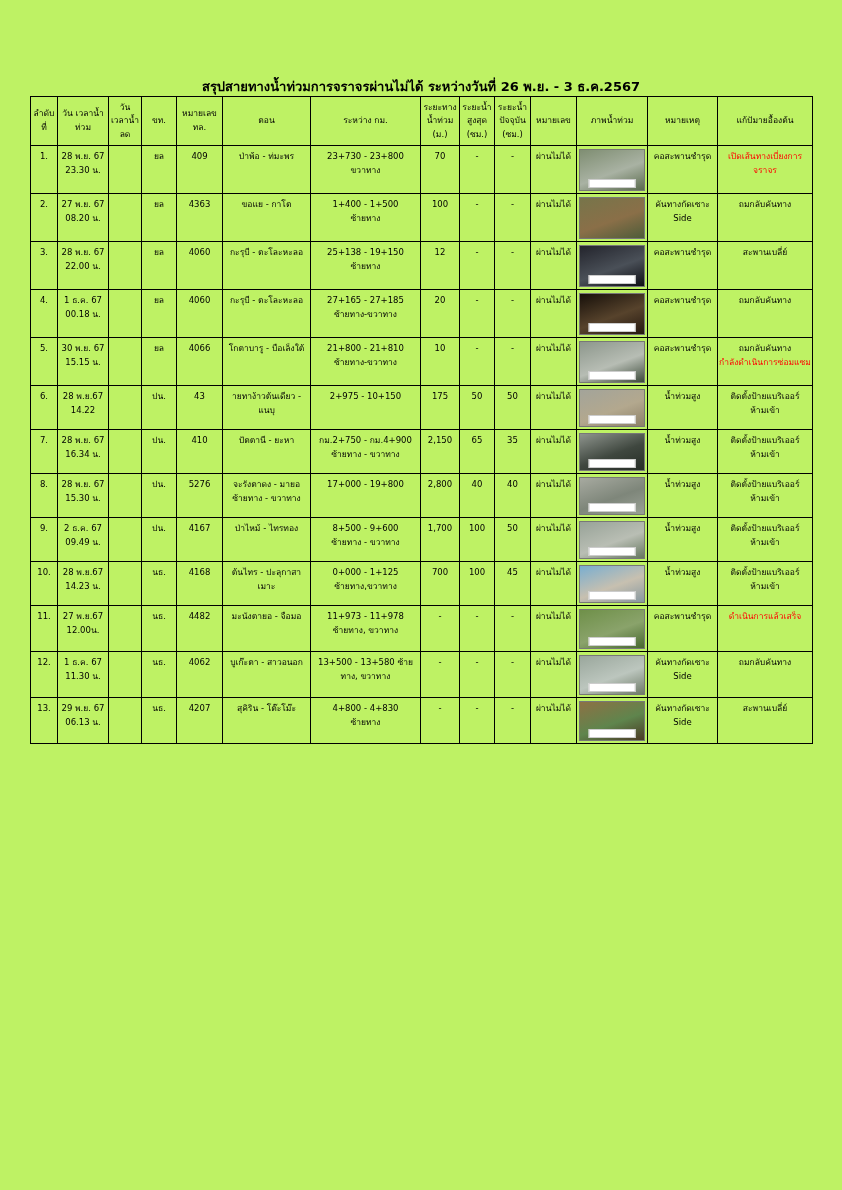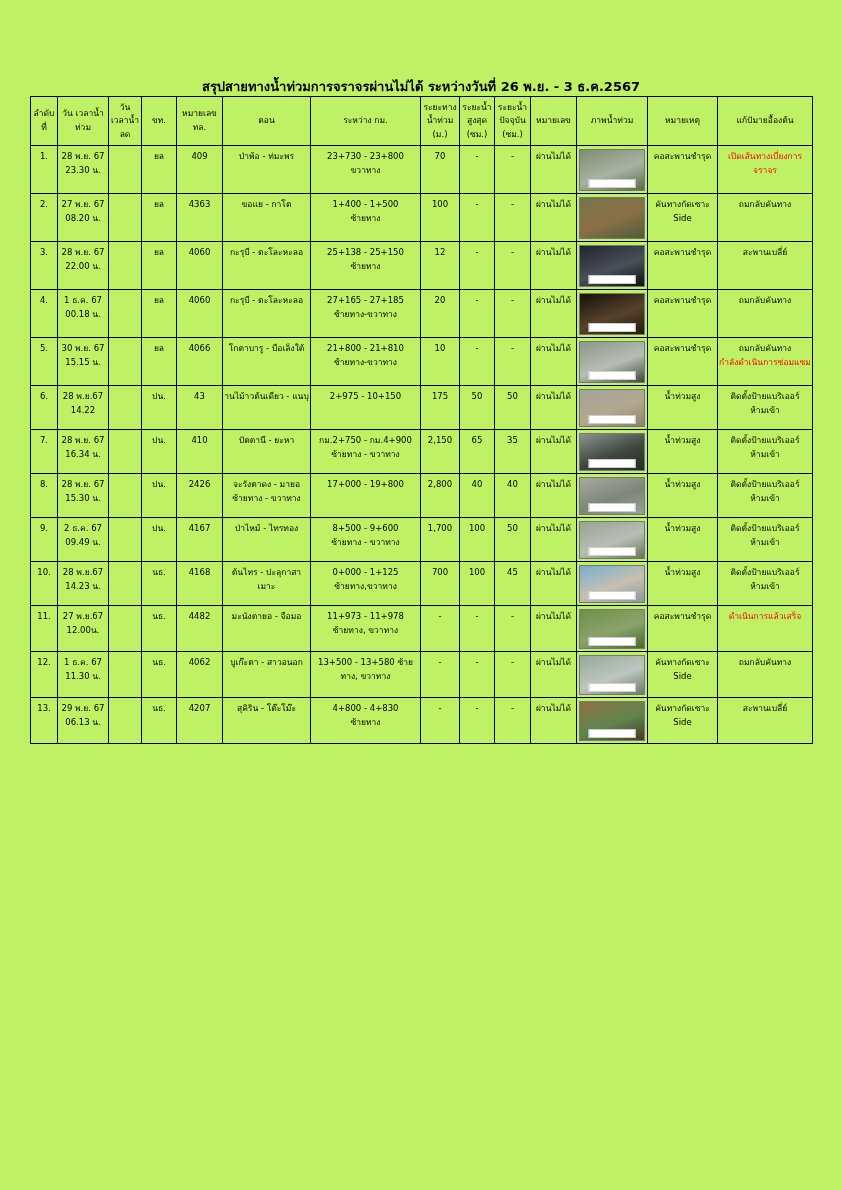--- a/index.html
+++ b/index.html
@@ -180,21 +180,21 @@
           <td>
             <span class="cellText">ยล</span>
           </td>
           <td>
             <span class="cellText">4060</span>
           </td>
           <td>
             <span class="cellText">กะรุบี - ตะโละหะลอ</span>
           </td>
           <td>
-            <span class="cellText">25+138 - 25+150
+            <span class="cellText">25+138 - 19+150
 ซ้ายทาง</span>
           </td>
           <td>
             <span class="cellText">12</span>
           </td>
           <td>
             <span class="cellText">-</span>
           </td>
           <td>
             <span class="cellText">-</span>
@@ -322,21 +322,21 @@
           <td>
             <span class="cellText"></span>
           </td>
           <td>
             <span class="cellText">ปน.</span>
           </td>
           <td>
             <span class="cellText">43</span>
           </td>
           <td>
-            <span class="cellText">านไม้าวต้นเดียว - แนบุ</span>
+            <span class="cellText">ายทาง้าวต้นเดียว - แนบุ</span>
           </td>
           <td>
             <span class="cellText">2+975 - 10+150</span>
           </td>
           <td>
             <span class="cellText">175</span>
           </td>
           <td>
             <span class="cellText">50</span>
           </td>
@@ -416,21 +416,21 @@
             <span class="cellText">28 พ.ย. 67
 15.30 น.</span>
           </td>
           <td>
             <span class="cellText"></span>
           </td>
           <td>
             <span class="cellText">ปน.</span>
           </td>
           <td>
-            <span class="cellText">2426</span>
+            <span class="cellText">5276</span>
           </td>
           <td>
             <span class="cellText">จะรังตาดง - มายอ
 ซ้ายทาง - ขวาทาง</span>
           </td>
           <td>
             <span class="cellText">17+000 - 19+800</span>
           </td>
           <td>
             <span class="cellText">2,800</span>

